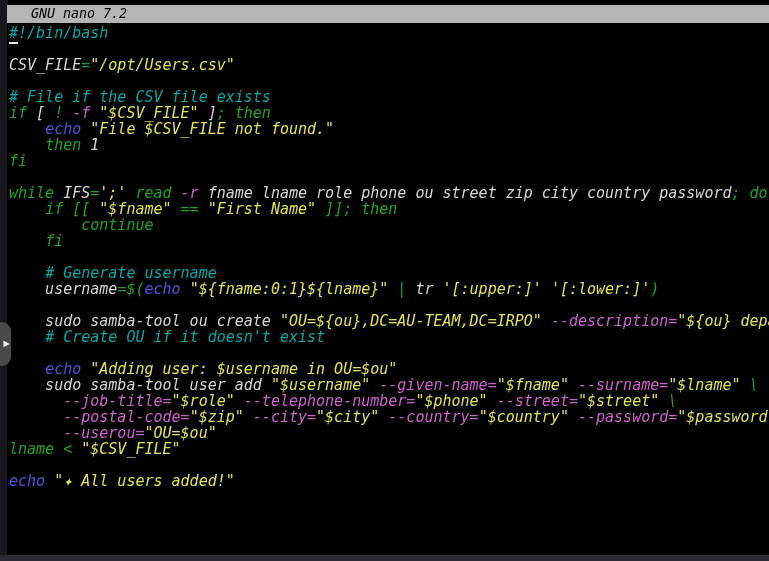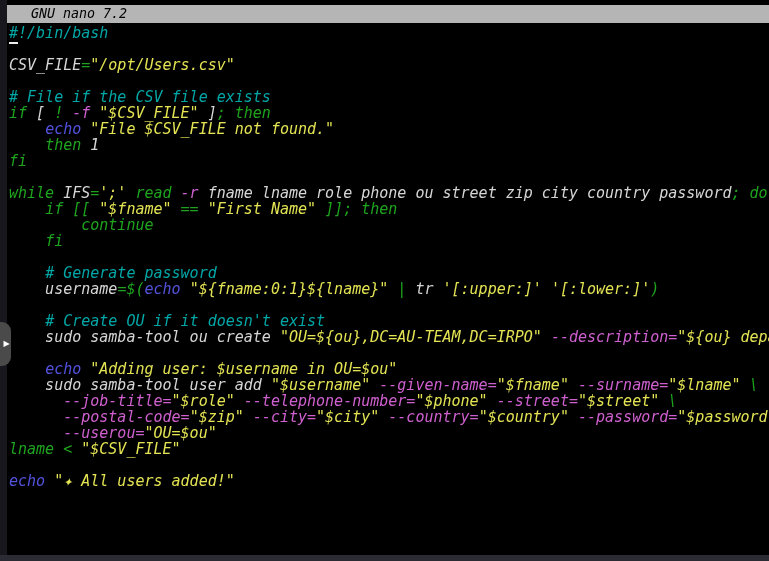--- a/index.html
+++ b/index.html
@@ -43,25 +43,25 @@
         <div class="code-line"><span class="seg-keyword">if</span><span class="seg-plain"> [ </span><span class="seg-keyword">!</span><span class="seg-plain"> </span><span class="seg-option">-f</span><span class="seg-plain"> </span><span class="seg-string">"$CSV_FILE"</span><span class="seg-plain"> ]</span><span class="seg-keyword">;</span><span class="seg-plain"> </span><span class="seg-keyword">then</span></div>
         <div class="code-line"><span class="seg-plain">    </span><span class="seg-builtin">echo</span><span class="seg-plain"> </span><span class="seg-string">"File $CSV_FILE not found."</span></div>
         <div class="code-line"><span class="seg-plain">    </span><span class="seg-keyword">then</span><span class="seg-plain"> 1</span></div>
         <div class="code-line"><span class="seg-keyword">fi</span></div>
         <div class="code-line"></div>
         <div class="code-line"><span class="seg-keyword">while</span><span class="seg-plain"> IFS</span><span class="seg-keyword">=</span><span class="seg-string">';'</span><span class="seg-plain"> </span><span class="seg-keyword">read</span><span class="seg-plain"> </span><span class="seg-option">-r</span><span class="seg-plain"> fname lname role phone ou street zip city country password</span><span class="seg-keyword">;</span><span class="seg-plain"> </span><span class="seg-keyword">do</span></div>
         <div class="code-line"><span class="seg-plain">    </span><span class="seg-keyword">if</span><span class="seg-plain"> </span><span class="seg-keyword">[[</span><span class="seg-plain"> </span><span class="seg-string">"$fname"</span><span class="seg-plain"> </span><span class="seg-keyword">==</span><span class="seg-plain"> </span><span class="seg-string">"First Name"</span><span class="seg-plain"> </span><span class="seg-keyword">]]</span><span class="seg-keyword">;</span><span class="seg-plain"> </span><span class="seg-keyword">then</span></div>
         <div class="code-line"><span class="seg-plain">        </span><span class="seg-keyword">continue</span></div>
         <div class="code-line"><span class="seg-plain">    </span><span class="seg-keyword">fi</span></div>
         <div class="code-line"></div>
-        <div class="code-line"><span class="seg-plain">    </span><span class="seg-comment"># Generate password</span></div>
+        <div class="code-line"><span class="seg-plain">    </span><span class="seg-comment"># Generate username</span></div>
         <div class="code-line"><span class="seg-plain">    username</span><span class="seg-keyword">=$(</span><span class="seg-builtin">echo</span><span class="seg-plain"> </span><span class="seg-string">"${fname:0:1}${lname}"</span><span class="seg-plain"> </span><span class="seg-keyword">|</span><span class="seg-plain"> tr </span><span class="seg-string">'[:upper:]'</span><span class="seg-plain"> </span><span class="seg-string">'[:lower:]'</span><span class="seg-keyword">)</span></div>
         <div class="code-line"></div>
+        <div class="code-line"><span class="seg-plain">    sudo samba-tool ou create </span><span class="seg-string">"OU=${ou},DC=AU-TEAM,DC=IRPO"</span><span class="seg-plain"> </span><span class="seg-option">--description=</span><span class="seg-string">"${ou} department"</span></div>
         <div class="code-line"><span class="seg-plain">    </span><span class="seg-comment"># Create OU if it doesn't exist</span></div>
-        <div class="code-line"><span class="seg-plain">    sudo samba-tool ou create </span><span class="seg-string">"OU=${ou},DC=AU-TEAM,DC=IRPO"</span><span class="seg-plain"> </span><span class="seg-option">--description=</span><span class="seg-string">"${ou} department"</span></div>
         <div class="code-line"></div>
         <div class="code-line"><span class="seg-plain">    </span><span class="seg-builtin">echo</span><span class="seg-plain"> </span><span class="seg-string">"Adding user: $username in OU=$ou"</span></div>
         <div class="code-line"><span class="seg-plain">    sudo samba-tool user add </span><span class="seg-string">"$username"</span><span class="seg-plain"> </span><span class="seg-option">--given-name=</span><span class="seg-string">"$fname"</span><span class="seg-plain"> </span><span class="seg-option">--surname=</span><span class="seg-string">"$lname"</span><span class="seg-plain"> </span><span class="seg-keyword">\</span></div>
         <div class="code-line"><span class="seg-plain">      </span><span class="seg-option">--job-title=</span><span class="seg-string">"$role"</span><span class="seg-plain"> </span><span class="seg-option">--telephone-number=</span><span class="seg-string">"$phone"</span><span class="seg-plain"> </span><span class="seg-option">--street=</span><span class="seg-string">"$street"</span><span class="seg-plain"> </span><span class="seg-keyword">\</span></div>
         <div class="code-line"><span class="seg-plain">      </span><span class="seg-option">--postal-code=</span><span class="seg-string">"$zip"</span><span class="seg-plain"> </span><span class="seg-option">--city=</span><span class="seg-string">"$city"</span><span class="seg-plain"> </span><span class="seg-option">--country=</span><span class="seg-string">"$country"</span><span class="seg-plain"> </span><span class="seg-option">--password=</span><span class="seg-string">"$password"</span><span class="seg-plain"> </span><span class="seg-keyword">\</span></div>
         <div class="code-line"><span class="seg-plain">      </span><span class="seg-option">--userou=</span><span class="seg-string">"OU=$ou"</span></div>
         <div class="code-line"><span class="seg-keyword">lname</span><span class="seg-plain"> </span><span class="seg-keyword">&lt;</span><span class="seg-plain"> </span><span class="seg-string">"$CSV_FILE"</span></div>
         <div class="code-line"></div>
         <div class="code-line"><span class="seg-builtin">echo</span><span class="seg-plain"> </span><span class="seg-string">"✦ All users added!"</span></div>
       </div>

